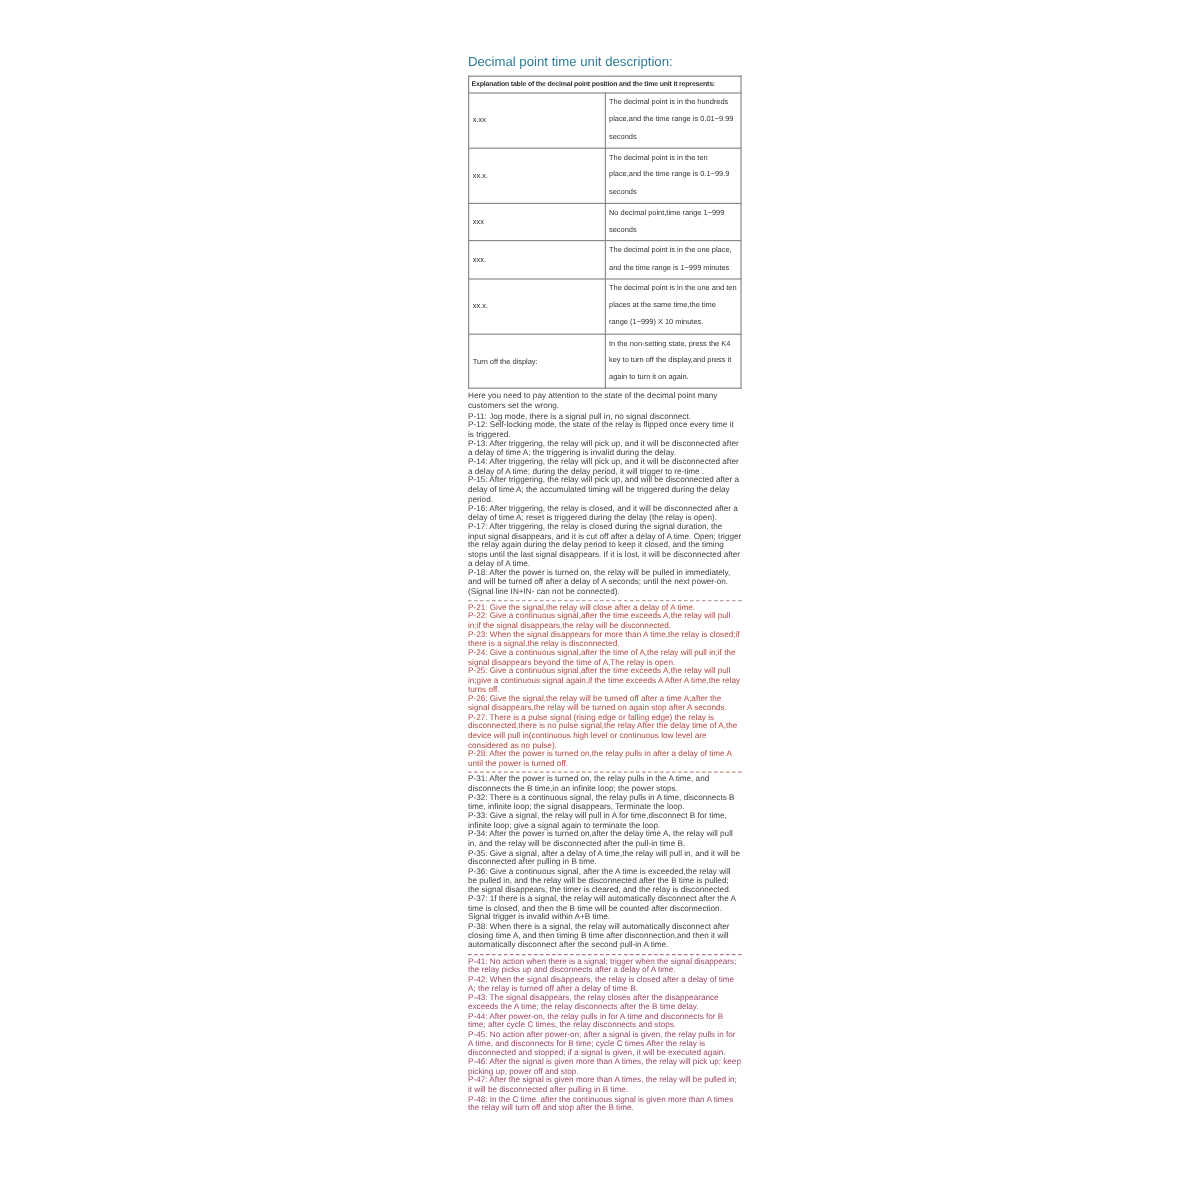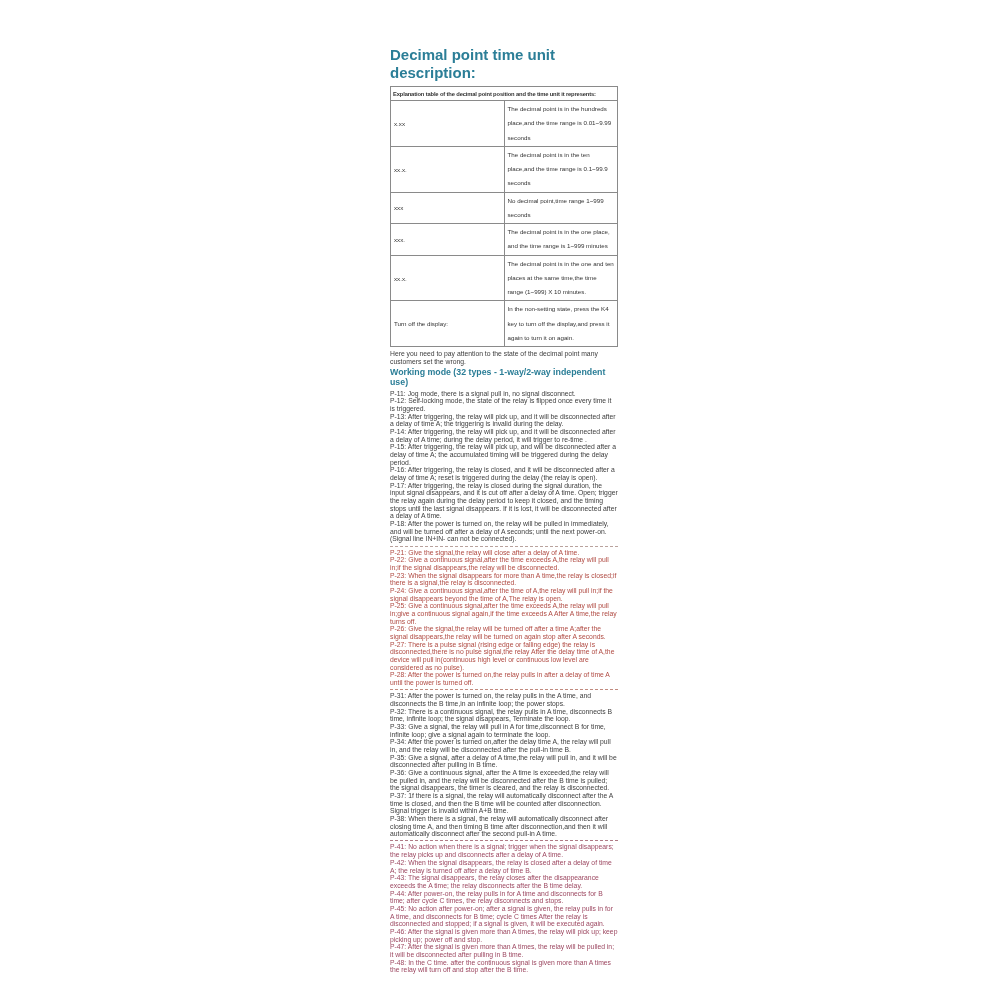--- a/index.html
+++ b/index.html
@@ -5,21 +5,21 @@
   html,body{margin:0;padding:0;}
   body{
     width:1000px;height:1000px;background:#ffffff;position:relative;
     font-family:"Liberation Sans", sans-serif;
     -webkit-font-smoothing:antialiased;
   }
   .content-col{
     position:absolute;left:390px;top:46px;width:228px;color:#3d3d3d;
   }
   .sec-title{
-    font-size:15px;font-weight:bold;color:#2b7e97;margin:0 0 4px 0;line-height:1.2;
+    font-size:11px;font-weight:normal;color:#2b7e97;margin:0 0 4px 0;line-height:1.2;
   }
   table.dp-table{
     width:100%;border-collapse:collapse;color:#333;margin:0 0 3px 0;
     table-layout:fixed;
   }
   table.dp-table td{
     border:1px solid #8a8a8a;padding:1px 3px;font-size:6.2px;vertical-align:middle;
     overflow:hidden;
   }
   table.dp-table td.th-cell{
@@ -74,21 +74,20 @@
         </tr>
         <tr>
           <td class="label-cell">Turn off the display:</td>
           <td class="desc-cell">In the non-setting state, press the K4 key to turn off the display,and press it again to turn it on again.</td>
         </tr>
       </tbody>
   </table>
 
   <div class="note">Here you need to pay attention to the state of the decimal point many customers set the wrong.</div>
 
-  <h2 class="sec-title2">Working mode (32 types - 1-way/2-way independent use)</h2>
 
   <div id="mode-blocks">
       <div class="mode-block" style="color: rgb(61, 61, 61);">
         <p>P-11: Jog mode, there is a signal pull in, no signal disconnect.</p>
         <p>P-12: Self-locking mode, the state of the relay is flipped once every time it is triggered.</p>
         <p>P-13: After triggering, the relay will pick up, and it will be disconnected after a delay of time A; the triggering is invalid during the delay.</p>
         <p>P-14: After triggering, the relay will pick up, and it will be disconnected after a delay of A time; during the delay period, it will trigger to re-time .</p>
         <p>P-15: After triggering, the relay will pick up, and will be disconnected after a delay of time A; the accumulated timing will be triggered during the delay period.</p>
         <p>P-16: After triggering, the relay is closed, and it will be disconnected after a delay of time A; reset is triggered during the delay (the relay is open).</p>
         <p>P-17: After triggering, the relay is closed during the signal duration, the input signal disappears, and it is cut off after a delay of A time. Open; trigger the relay again during the delay period to keep it closed, and the timing stops until the last signal disappears. If it is lost, it will be disconnected after a delay of A time.</p>

